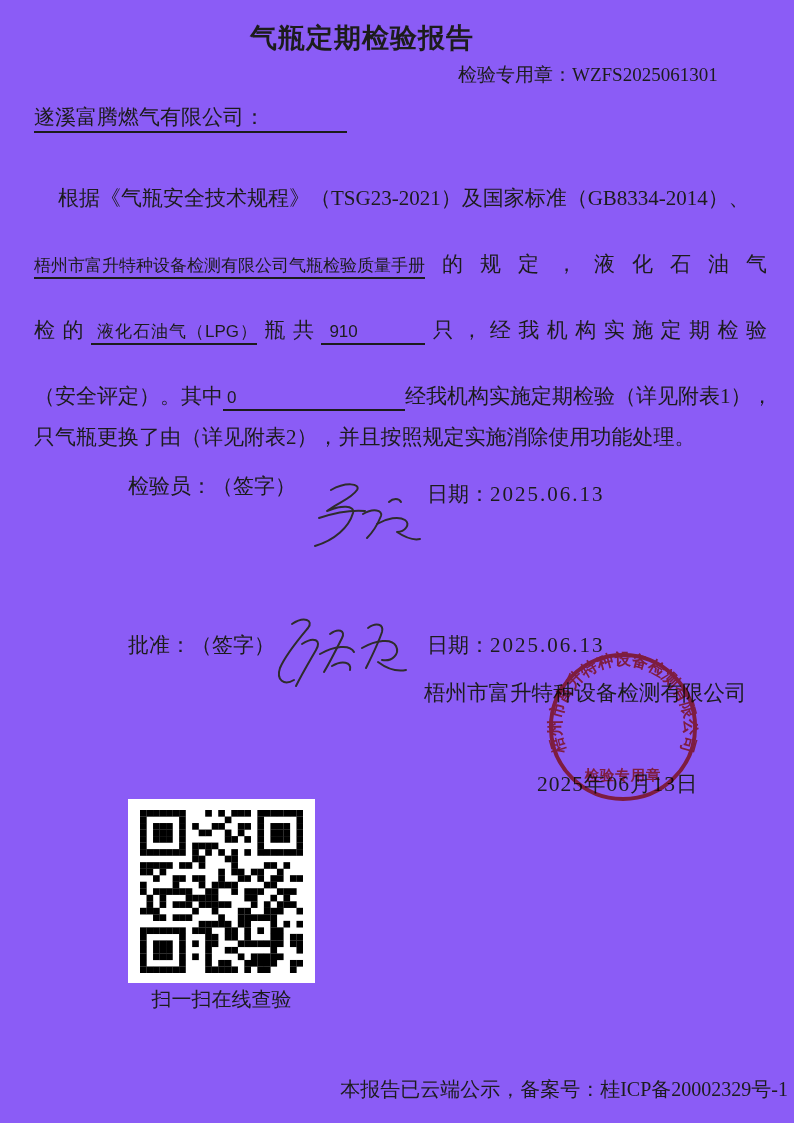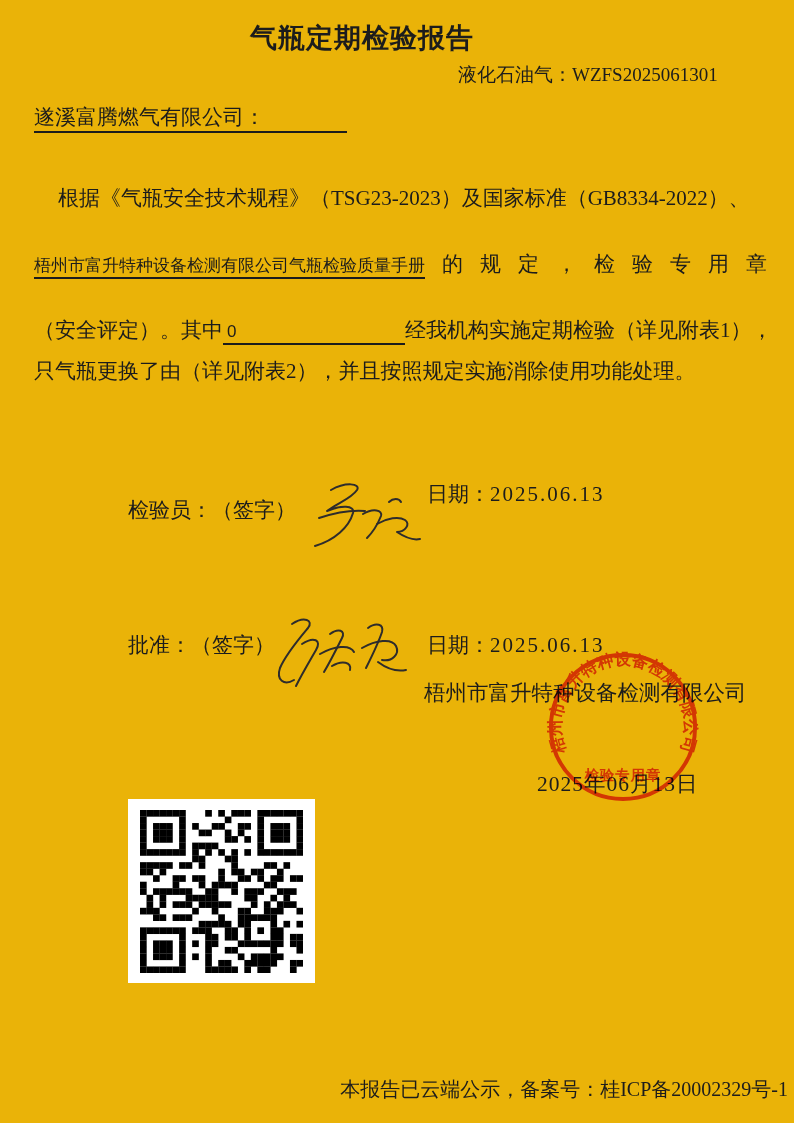--- a/index.html
+++ b/index.html
@@ -1,18 +1,18 @@
 <!DOCTYPE html>
 <html style="--seal-color: #e43a2d;"><head>
 <meta charset="utf-8">
 <style>
   html,body { margin:0; padding:0; background:#e7e7eb; }
   .page {
     position:relative; width:794px; height:1123px; margin:0 auto;
-    background:#eab308; color:#1c1c1c; overflow:hidden;
+    background:#8b5cf6; color:#1c1c1c; overflow:hidden;
     font-family:"Liberation Serif","DejaVu Serif",serif;
   }
   .abs { position:absolute; }
 
   .title {
     left:0; top:20px; width:724px; text-align:center;
     font-size:27px; font-weight:700; letter-spacing:1px;
   }
   .report-no { left:458px; top:62px; font-size:19px; }
 
@@ -68,32 +68,33 @@
 
   .footer { top:1076px; right:6px; font-size:20px; }
 </style>
 </head>
 <body>
 
 <div class="page">
 
   <div class="abs title">气瓶定期检验报告</div>
 
-  <div class="abs report-no"><span>液化石油气：</span><span>WZFS2025061301</span></div>
+  <div class="abs report-no"><span>检验专用章：</span><span>WZFS2025061301</span></div>
 
   <div class="abs addressee"><span class="blank">遂溪富腾燃气有限公司：</span></div>
 
   <div class="abs para">
-    <div class="pline indent">根据《气瓶安全技术规程》（TSG23-2023）及国家标准（GB8334-2022）、</div>
-    <div class="pline just"><span class="blank b-manual fill">梧州市富升特种设备检测有限公司气瓶检验质量手册</span><span>的规定，检验专用章</span></div>
+    <div class="pline indent">根据《气瓶安全技术规程》（TSG23-2021）及国家标准（GB8334-2014）、</div>
+    <div class="pline just"><span class="blank b-manual fill">梧州市富升特种设备检测有限公司气瓶检验质量手册</span><span>的规定，液化石油气</span></div>
+    <div class="pline just"><span>检的</span><span class="blank b-gas fill">液化石油气（LPG）</span><span>瓶共</span><span class="blank b-count fill">910</span><span>只，经我机构实施定期检验</span></div>
     <div class="pline just"><span>（安全评定）。其中</span><span class="blank b-pass fill">0</span><span>经我机构实施定期检验（详见附表1），</span></div>
     <div class="pline">只气瓶更换了由（详见附表2），并且按照规定实施消除使用功能处理。</div>
   </div>
 
-  <div class="abs sign-label" style="left:128px; top:496px;text-align:right;">检验员：（签字）</div>
+  <div class="abs sign-label" style="left:128px; top:472px;text-align:right;">检验员：（签字）</div>
   <svg class="abs sig-svg" style="left:293px; top:478px;" width="135" height="78" viewBox="0 0 135 78" aria-hidden="true">
     <path d="M38,12 C52,4 68,5 64,12 C58,21 44,25 34,33 C48,27 62,27 60,35 C56,49 42,62 22,68"></path>
     <path d="M26,40 C44,34 60,32 72,33"></path>
     <path d="M70,36 C80,30 90,32 88,38 C84,48 78,56 74,60"></path>
     <path d="M84,46 C94,40 106,38 112,42 C118,46 112,54 104,54 C110,58 118,63 127,61"></path>
     <path d="M96,24 C100,20 106,20 108,24"></path>
   </svg>
   <div class="abs sign-label" style="left:427px; top:480px;"><span>日期：</span><span class="date-val">2025.06.13</span></div>
 
   <div class="abs sign-label" style="left:128px; top:631px;">批准：（签字）</div>
@@ -430,16 +431,17 @@
         <rect x="71.72" y="156.48" width="6.67" height="6.67" fill="#000"></rect>
         <rect x="78.24" y="156.48" width="6.67" height="6.67" fill="#000"></rect>
         <rect x="84.76" y="156.48" width="6.67" height="6.67" fill="#000"></rect>
         <rect x="91.28" y="156.48" width="6.67" height="6.67" fill="#000"></rect>
         <rect x="104.32" y="156.48" width="6.67" height="6.67" fill="#000"></rect>
         <rect x="117.36" y="156.48" width="6.67" height="6.67" fill="#000"></rect>
         <rect x="123.88" y="156.48" width="6.67" height="6.67" fill="#000"></rect>
         <rect x="149.96" y="156.48" width="6.67" height="6.67" fill="#000"></rect>
       </svg>
   </div>
+  <div class="abs qr-caption">扫一扫在线查验</div>
 
   <div class="abs footer">本报告已云端公示，备案号：桂ICP备20002329号-1</div>
 
 </div>
 
 </body></html>

